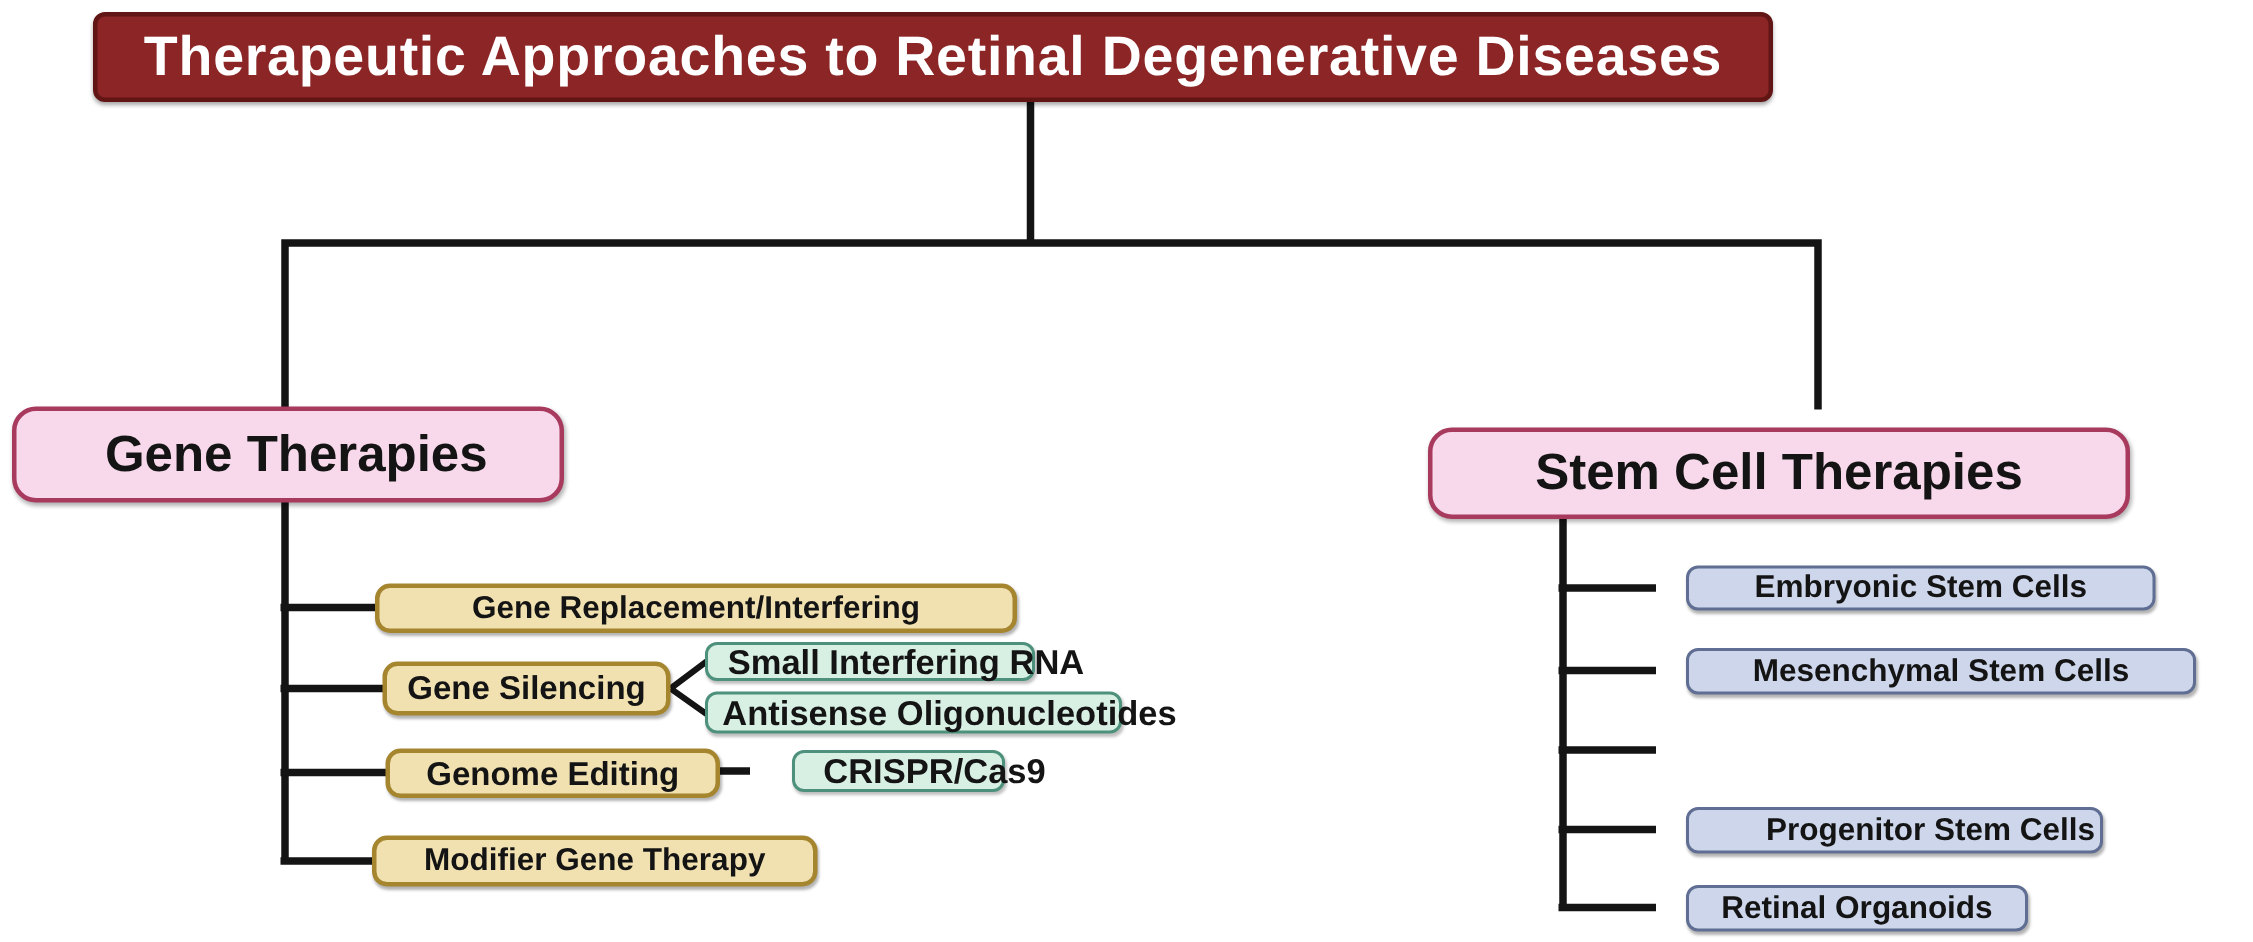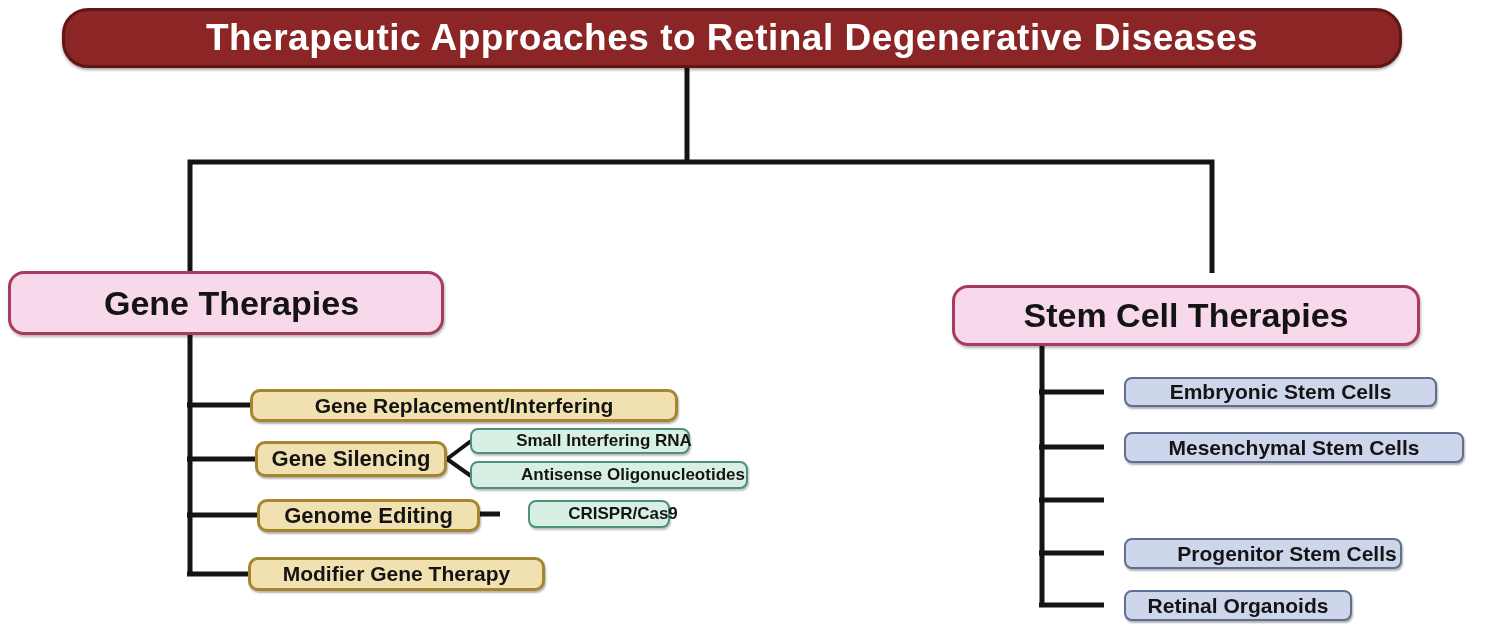--- a/index.html
+++ b/index.html
@@ -28,57 +28,57 @@
     align-items: center;
     justify-content: center;
     box-sizing: border-box;
     font-weight: 700;
     color: var(--text-color, #141414);
     white-space: nowrap;
     text-align: center;
   }
   
   .title-box {
-    left: 62px; top: 8px; width: 1340px; height: 60px;
+    left: 62px; top: 8px; width: 1120px; height: 60px;
     background: var(--title-bg, #8C2525);
     border: 3px solid var(--title-border, #621515);
-    border-radius: 26px;
+    border-radius: 8px;
     color: var(--title-text, #ffffff);
     font-size: 37px;
     letter-spacing: 0.5px;
     box-shadow: 0 2px 3px rgba(0,0,0,0.35);
   }
   
   .pink {
     background: var(--pink-bg, #F8D9EC);
     border: 3px solid var(--pink-border, #A83A5E);
     border-radius: 16px;
     font-size: 34px;
     box-shadow: 1px 2px 3px rgba(0,0,0,0.30);
   }
-  .gene-header { left: 8px;   top: 271px; width: 436px; height: 64px; padding-left: 11px; }
+  .gene-header { left: 8px;   top: 271px; width: 368px; height: 64px; padding-left: 11px; }
   .stem-header { left: 952px; top: 257px; width: 468px; height: 61px; margin-top: 28px; }
   
   .tan {
     background: var(--tan-bg, #F1E1B1);
     border: 3px solid var(--tan-border, #A5862F);
     border-radius: 10px;
     font-size: 21px;
     box-shadow: 1px 2px 2px rgba(0,0,0,0.30);
   }
   .tan1 { left: 250px; top: 389px; width: 428px; height: 33px; }
   .tan2 { left: 255px; top: 441px; width: 192px; height: 36px; font-size: 22px; }
   .tan3 { left: 257px; top: 499px; width: 223px; height: 33px; font-size: 22px; }
   .tan4 { left: 248px; top: 557px; width: 297px; height: 34px; }
   
   .mint {
     background: var(--mint-bg, #D8F0E4);
     border: 2.5px solid var(--mint-border, #4D917D);
     border-radius: 8px;
-    font-size: 17px;
+    font-size: 23px;
     box-shadow: 1px 2px 2px rgba(0,0,0,0.25);
     padding-left: 48px;
   }
   .mint1 { left: 470px; top: 428px; width: 220px; height: 26px; }
   .mint2 { left: 470px; top: 461px; width: 278px; height: 28px; }
   .mint3 { left: 528px; top: 500px; width: 142px; height: 28px; }
   
   .blue {
     background: var(--blue-bg, #CDD6EA);
     border: 2.5px solid var(--blue-border, #5F6E92);

